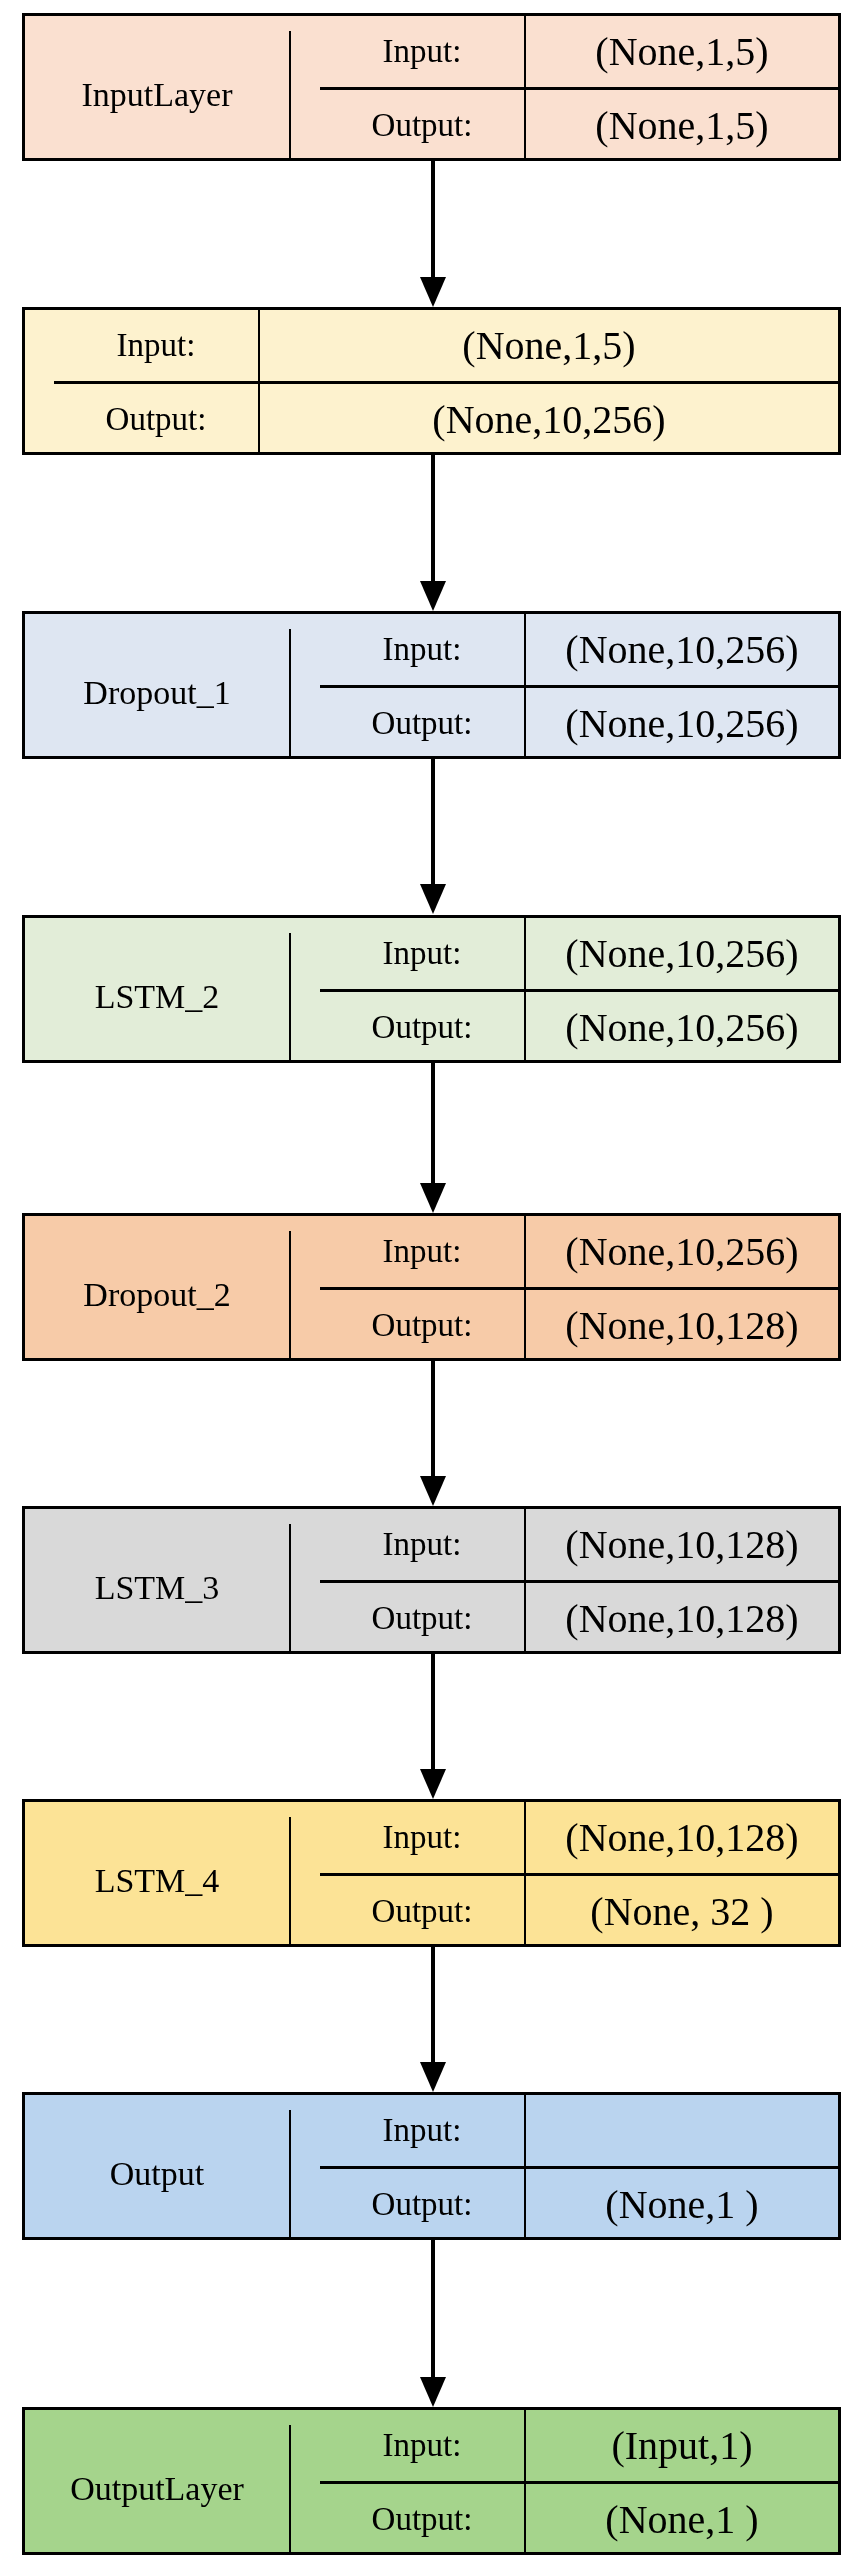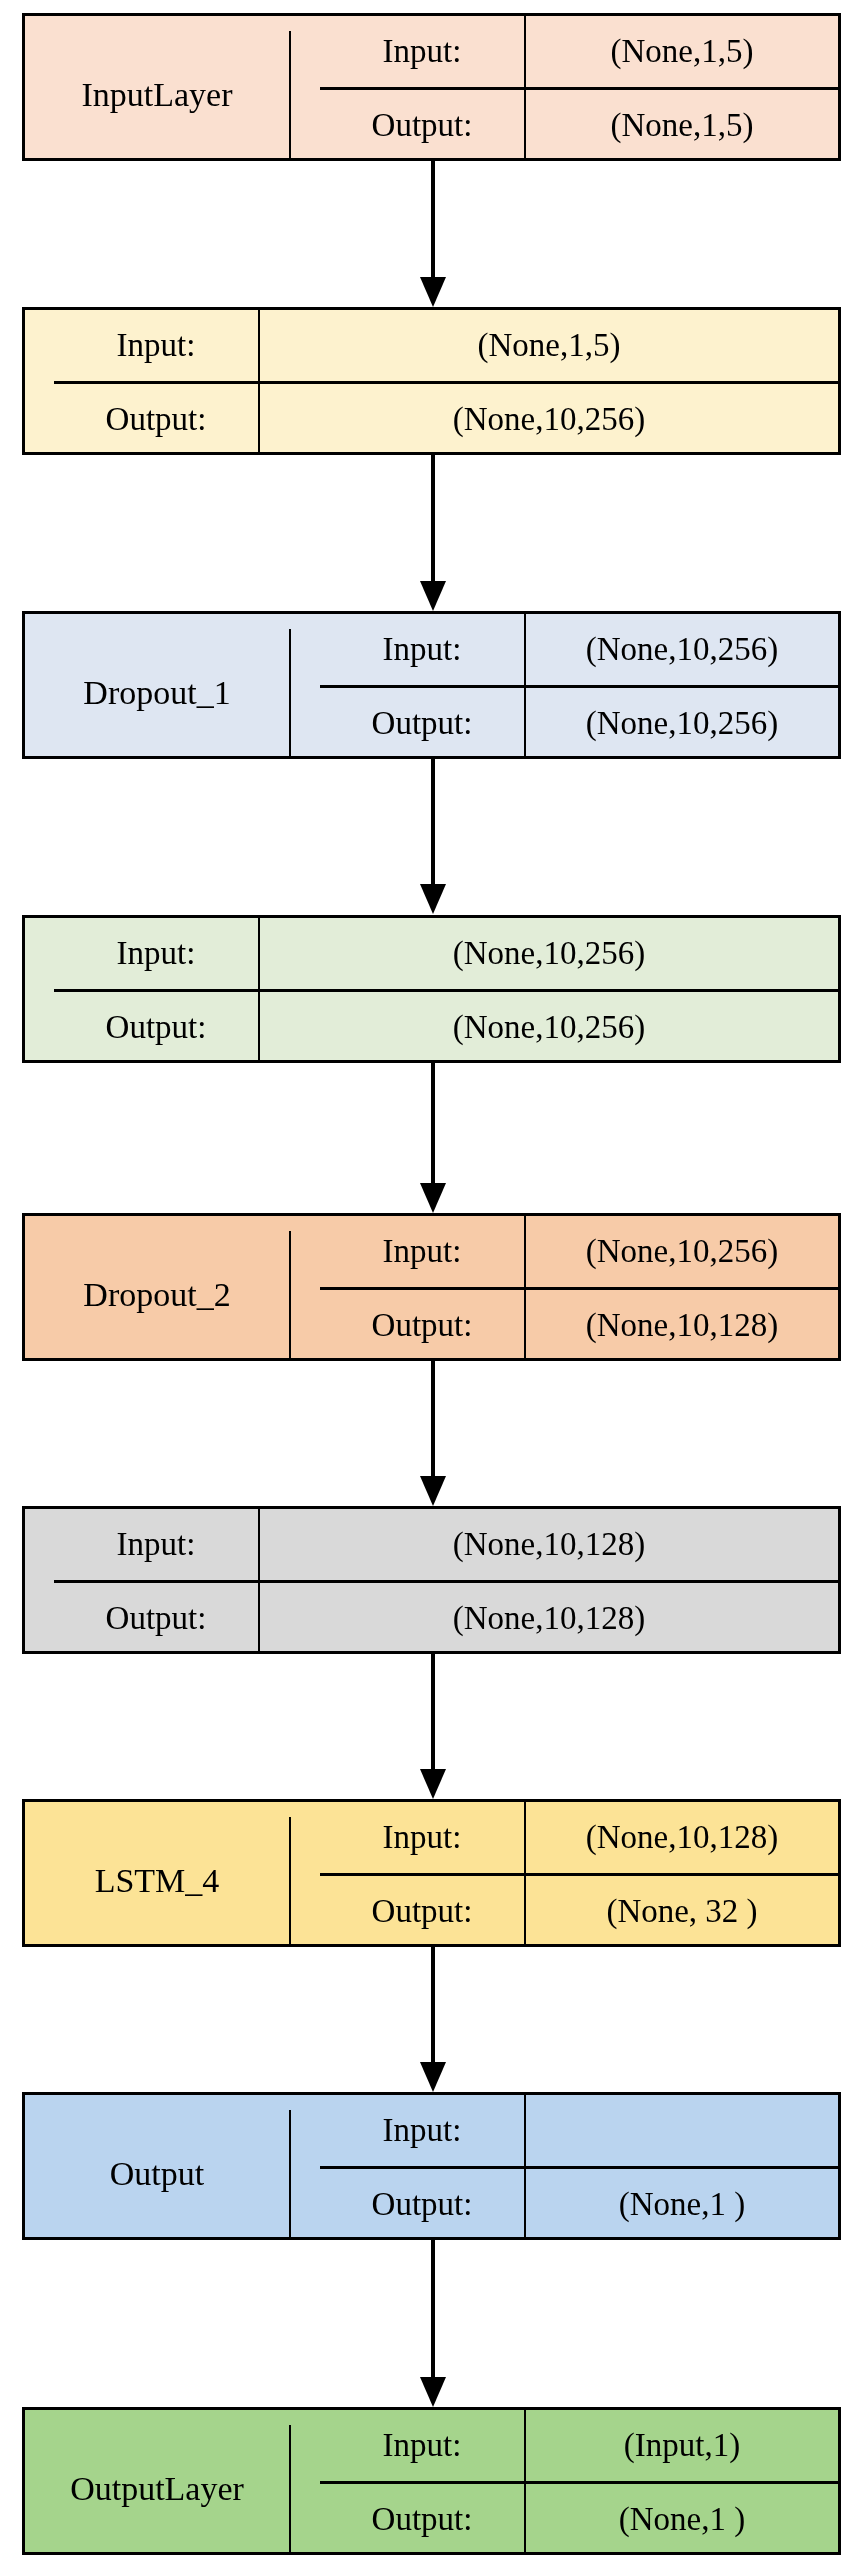--- a/index.html
+++ b/index.html
@@ -80,21 +80,21 @@
     border-right: 2.7px solid #000000;
     box-sizing: border-box;
     padding: 1.1px 3.3px;
   }
 
   .io-shape-cell {
     flex: 1 1 auto;
     display: flex;
     align-items: center;
     justify-content: center;
-    font-size: 33px;
+    font-size: 40px;
     color: #000000;
     box-sizing: border-box;
     padding: 1.1px 3.3px;
     white-space: pre;
   }
 
   
   .connector {
     position: absolute;
     left: 431px;
@@ -167,20 +167,21 @@
           <div class="io-label-cell">Output:</div>
           <div class="io-shape-cell">(None,10,256)</div>
         </div>
       </div>
     </div>
     <div class="connector" style="top: 758px; height: 156px;">
       <div class="shaft" style="height: 129px;"></div>
       <div class="head"></div>
     </div>
     <div class="layer-block" style="top: 915px; height: 148px; background: rgb(226, 237, 216);">
+      <div class="layer-name-cell">LSTM_2</div>
       <div class="io-table">
         <div class="io-row row-top">
           <div class="io-label-cell">Input:</div>
           <div class="io-shape-cell">(None,10,256)</div>
         </div>
         <div class="io-row row-bottom">
           <div class="io-label-cell">Output:</div>
           <div class="io-shape-cell">(None,10,256)</div>
         </div>
       </div>
@@ -200,20 +201,21 @@
           <div class="io-label-cell">Output:</div>
           <div class="io-shape-cell">(None,10,128)</div>
         </div>
       </div>
     </div>
     <div class="connector" style="top: 1361px; height: 145px;">
       <div class="shaft" style="height: 118px;"></div>
       <div class="head"></div>
     </div>
     <div class="layer-block" style="top: 1506px; height: 148px; background: rgb(217, 217, 217);">
+      <div class="layer-name-cell">LSTM_3</div>
       <div class="io-table">
         <div class="io-row row-top">
           <div class="io-label-cell">Input:</div>
           <div class="io-shape-cell">(None,10,128)</div>
         </div>
         <div class="io-row row-bottom">
           <div class="io-label-cell">Output:</div>
           <div class="io-shape-cell">(None,10,128)</div>
         </div>
       </div>

